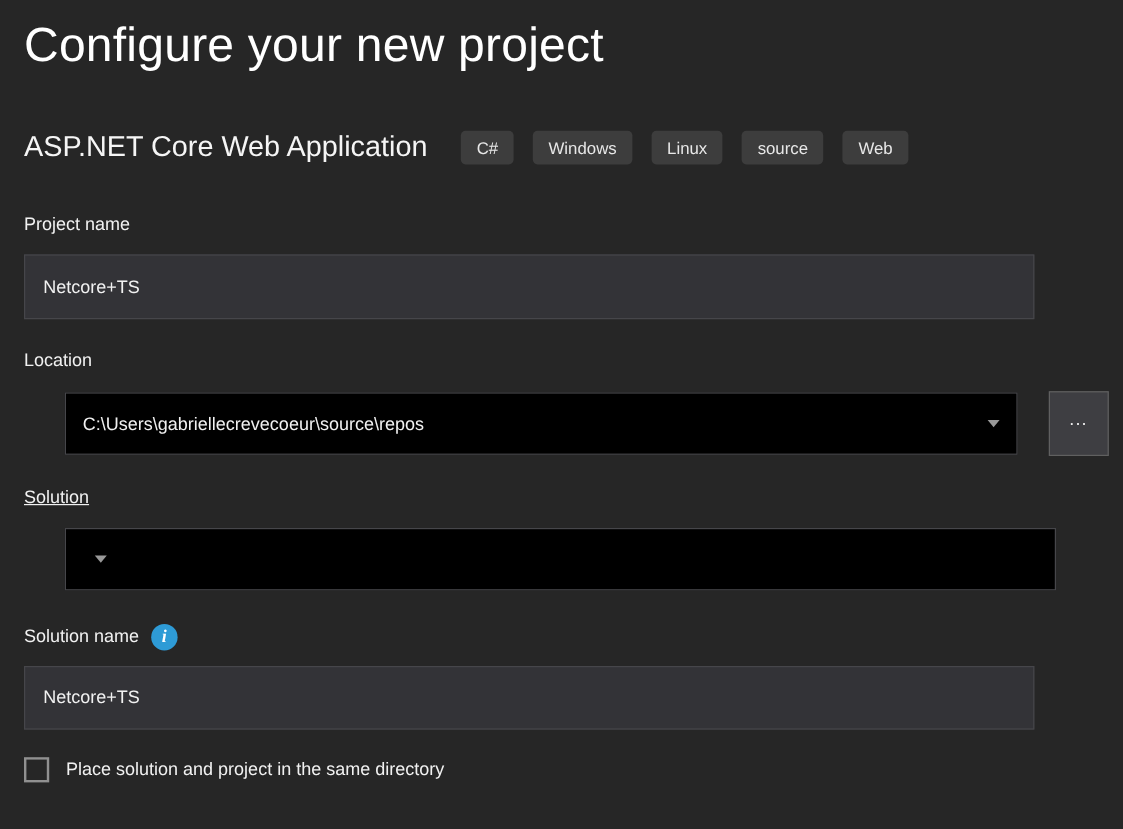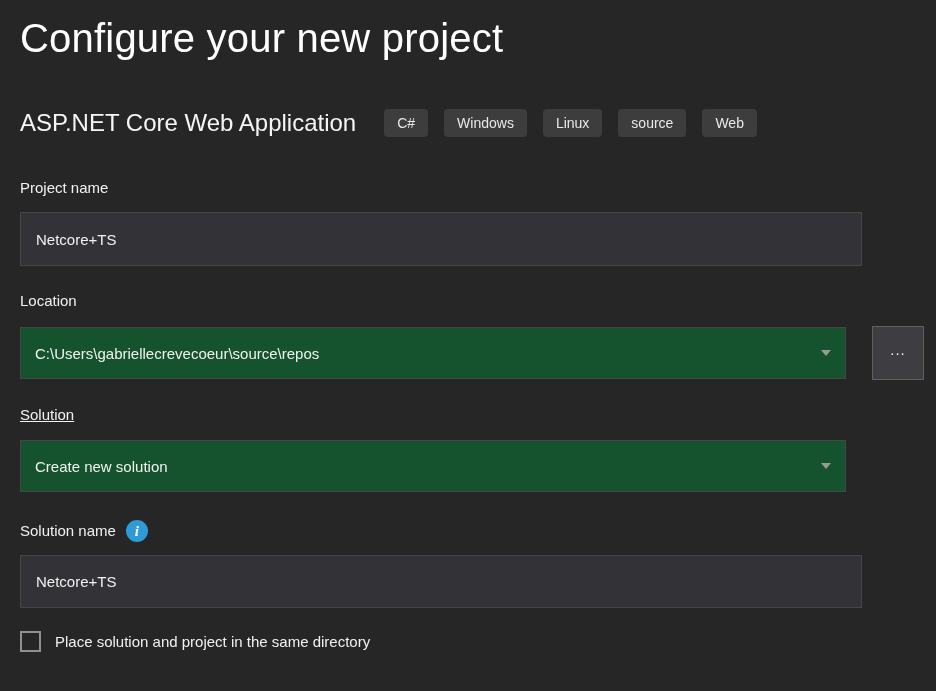--- a/index.html
+++ b/index.html
@@ -71,27 +71,28 @@
   }
 
   .combo-row {
     display: flex;
     align-items: center;
     margin-top: 15px;
   }
   .combo {
     width: 826px;
     height: 52px;
-    background: #14532d;
+    background: #000000;
     border: 1px solid #46464a;
     display: flex;
     align-items: center;
     padding: 0 14px;
     font-size: 15px;
     cursor: default;
+    margin-left: 34px;
   }
   .combo .combo-value { flex: 1; white-space: nowrap; overflow: hidden; }
   .caret {
     width: 0; height: 0;
     border-left: 5px solid transparent;
     border-right: 5px solid transparent;
     border-top: 6px solid #999999;
     margin-left: 10px;
   }
   .browse-btn {
@@ -171,21 +172,20 @@
     <div class="combo">
       <span class="combo-value">C:\Users\gabriellecrevecoeur\source\repos</span>
       <span class="caret"></span>
     </div>
     <button class="browse-btn">...</button>
   </div>
 
   <label class="field-label lbl-solution">Solution</label>
   <div class="combo-row">
     <div class="combo">
-      <span class="combo-value">Create new solution</span>
       <span class="caret"></span>
     </div>
   </div>
 
   <div class="label-row">
     <label class="field-label">Solution name</label>
     <span class="info-icon">i</span>
   </div>
   <input type="text" class="text-input input-solution-name" value="Netcore+TS" style="">
 

